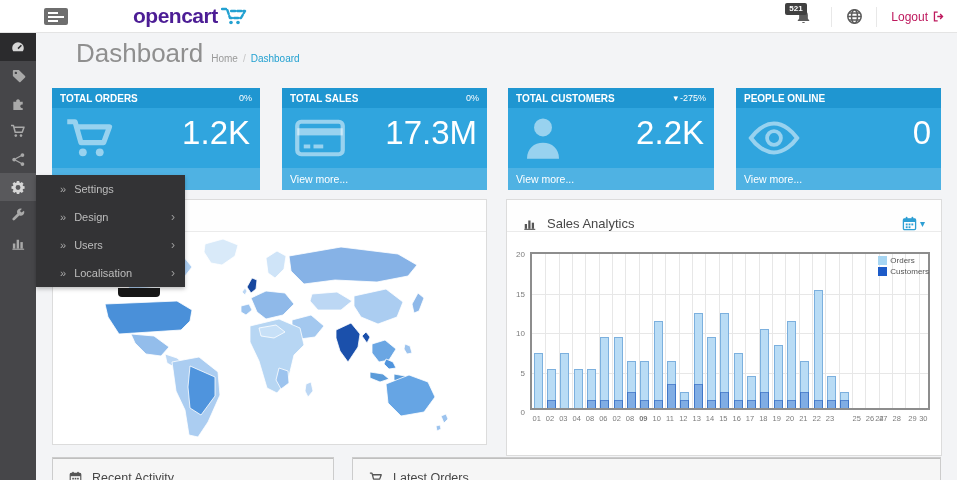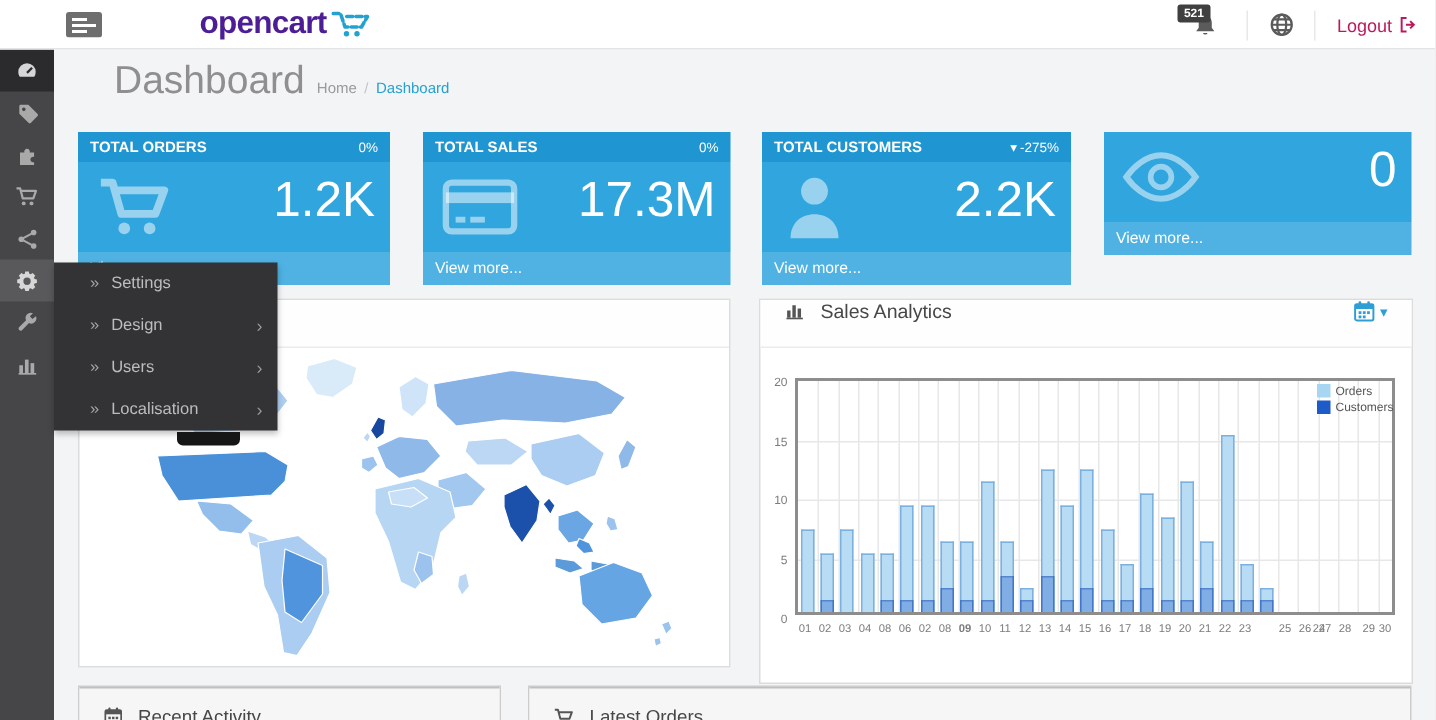--- a/index.html
+++ b/index.html
@@ -55,21 +55,21 @@
     justify-content:space-between;padding:0 8px;font-size:10px;font-weight:bold;}
   .tile .t-delta{font-weight:normal;font-size:9px;display:flex;align-items:center;gap:2px;}
   .tile .t-body{height:60px;background:#30a5de;position:relative;}
   .tile .t-icon{position:absolute;left:12px;top:7px;color:rgba(255,255,255,.5);}
   .tile .t-value{position:absolute;right:10px;top:6px;font-size:33px;color:#fff;}
   .tile .t-foot{height:22px;background:#4fb2e3;color:#fff;font-size:10.5px;
     display:flex;align-items:center;padding:0 8px;cursor:pointer;}
 
   
   .panel{position:absolute;background:#fff;border:1px solid #dcdcdc;z-index:4;}
-  .p-head{height:32px;border-bottom:1px solid #ebebeb;display:flex;align-items:flex-start;
+  .p-head{height:32px;border-bottom:1px solid #ebebeb;display:flex;align-items:flex-end;
     padding:0 16px;color:#474747;font-size:13px;gap:10px;background:#fefefe;}
   .p-head .spacer{flex:1;}
   .cal-btn{color:#2e9fd4;display:flex;align-items:center;gap:3px;cursor:pointer;font-size:10px;}
 
   .map-panel{left:52px;top:199px;width:435px;height:246px;}
   .map-body{position:relative;height:213px;overflow:hidden;}
 
   .chart-panel{left:506px;top:199px;width:436px;height:257px;}
 
   .mini-panel{height:40px;border:1px solid #cccccc;}
@@ -306,20 +306,24 @@
             <circle cx="7" cy="4.2" r="2.8"></circle>
             <path d="M2 14c0-3.2 2.2-5 5-5s5 1.8 5 5z"></path>
           </svg>
       </span>
       <span class="t-value">2.2K</span>
     </div>
     <div class="t-foot">View more...</div>
   </div>
 
   <div class="tile" style="left:736px;width:205px;">
+    <div class="t-head">
+      <span>PEOPLE ONLINE</span>
+      <span class="t-delta"></span>
+    </div>
     <div class="t-body">
       <span class="t-icon" style="top:12px;">
         <svg width="52" height="36" viewBox="0 0 18 12">
             <path d="M9 1C5.4 1 2.4 4 1 6c1.4 2 4.4 5 8 5s6.6-3 8-5c-1.4-2-4.4-5-8-5z" fill="none" stroke="currentColor" stroke-width="1.4"></path>
             <circle cx="9" cy="6" r="2.4" fill="none" stroke="currentColor" stroke-width="1.3"></circle>
           </svg>
       </span>
       <span class="t-value">0</span>
     </div>
     <div class="t-foot">View more...</div>

